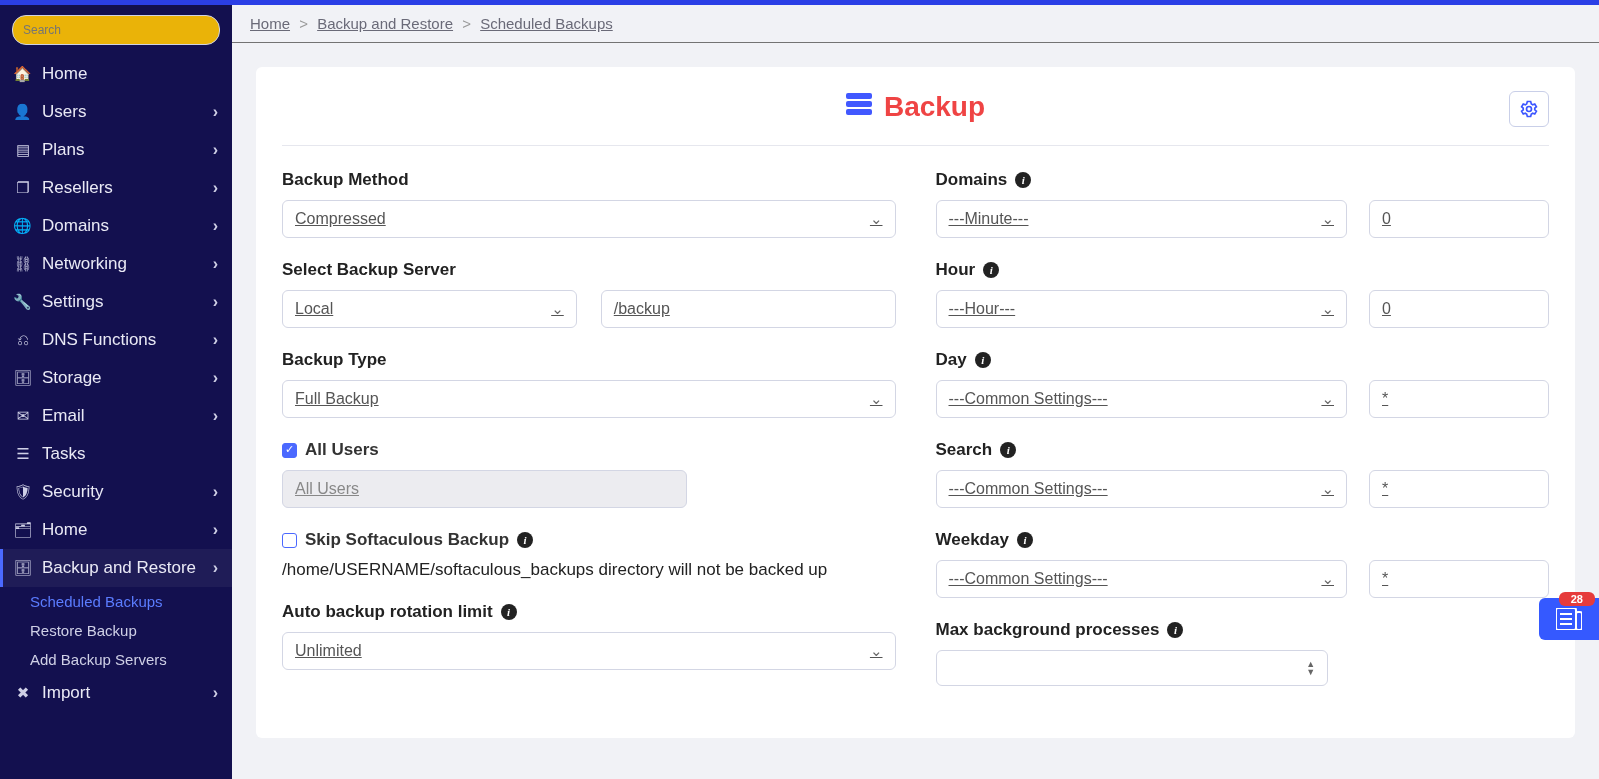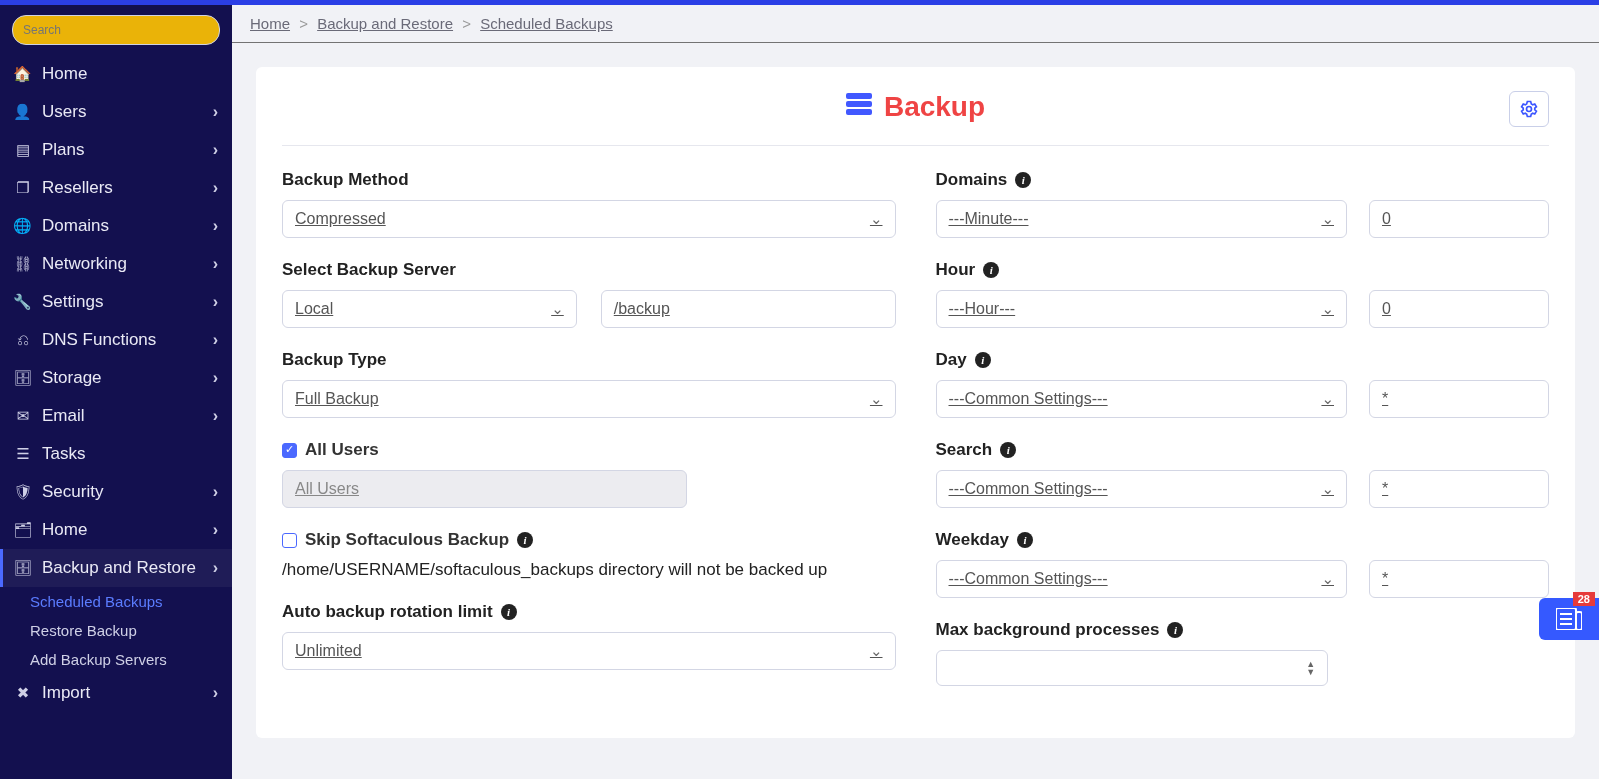--- a/index.html
+++ b/index.html
@@ -277,22 +277,22 @@
     font-size: 22px;
     cursor: pointer;
   }
   .float-widget .badge {
     position: absolute;
     top: -6px;
     right: 4px;
     background: #e63b3b;
     color: #fff;
     font-size: 11px;
-    border-radius: 0;
-    padding: 1px 5px;
+    border-radius: 6px;
+    padding: 1px 12px;
     font-weight: bold;
   }
 </style>
 </head>
 <body>
 
 <div class="topbar"></div>
 
 <div class="layout">
   <aside class="sidebar">

